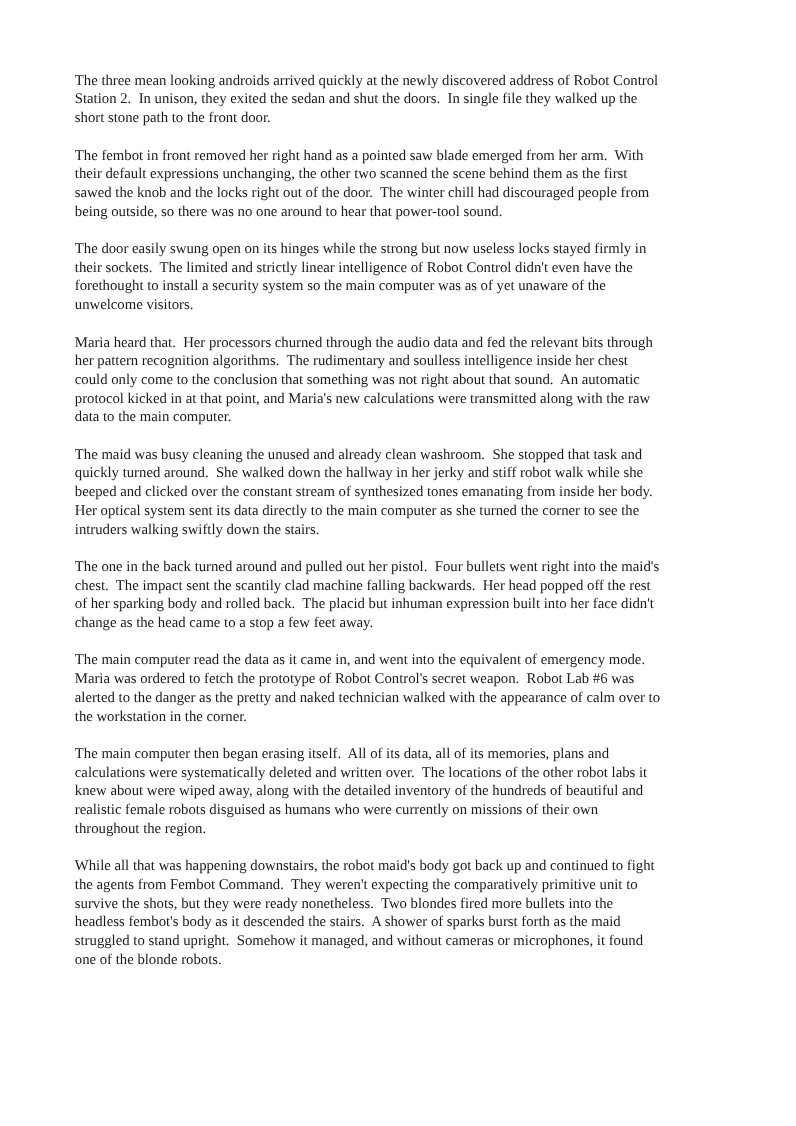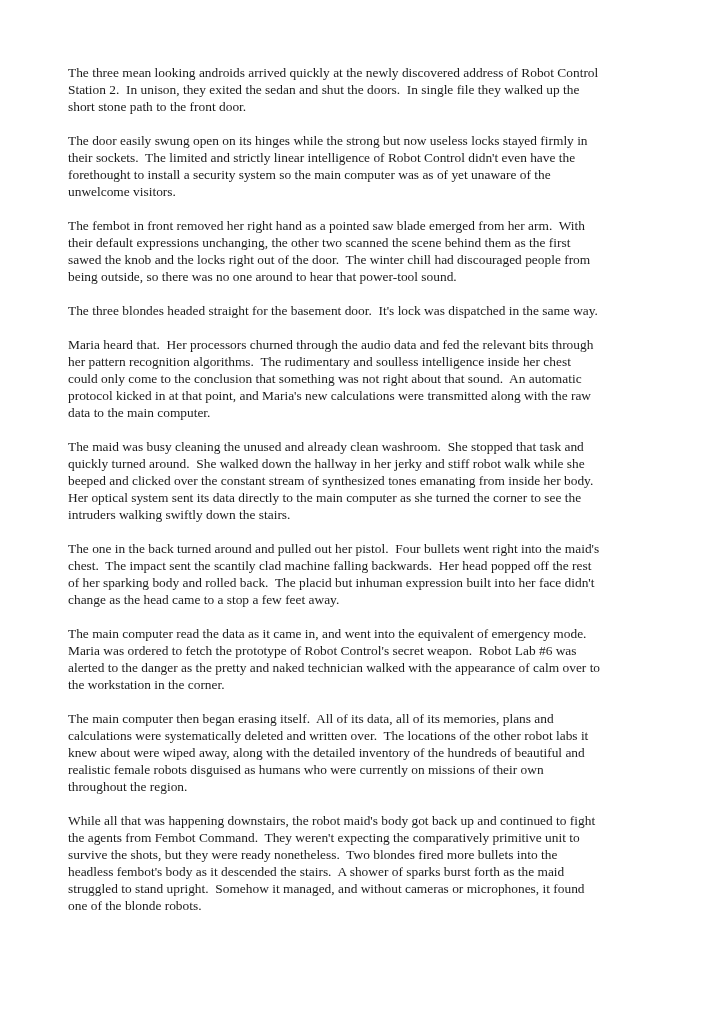--- a/index.html
+++ b/index.html
@@ -28,22 +28,21 @@
     text-align: left;
     white-space: pre-wrap;
     -webkit-font-smoothing: antialiased;
   }
 </style>
 </head>
 <body>
 
 <div class="page">
   <p>The three mean looking androids arrived quickly at the newly discovered address of Robot Control Station 2.  In unison, they exited the sedan and shut the doors.  In single file they walked up the short stone path to the front door.</p>
+  <p>The fembot in front removed her right hand as a pointed saw blade emerged from her arm.  With their default expressions unchanging, the other two scanned the scene behind them as the first sawed the knob and the locks right out of the door.  The winter chill had discouraged people from being outside, so there was no one around to hear that power-tool sound.</p>
   <p>The door easily swung open on its hinges while the strong but now useless locks stayed firmly in their sockets.  The limited and strictly linear intelligence of Robot Control didn't even have the forethought to install a security system so the main computer was as of yet unaware of the unwelcome visitors.</p>
-  <p>The fembot in front removed her right hand as a pointed saw blade emerged from her arm.  With their default expressions unchanging, the other two scanned the scene behind them as the first sawed the knob and the locks right out of the door.  The winter chill had discouraged people from being outside, so there was no one around to hear that power-tool sound.</p>
-  <p>The three blondes headed straight for the basement door.  It's lock was dispatched in the same way.</p>
   <p>Maria heard that.  Her processors churned through the audio data and fed the relevant bits through her pattern recognition algorithms.  The rudimentary and soulless intelligence inside her chest could only come to the conclusion that something was not right about that sound.  An automatic protocol kicked in at that point, and Maria's new calculations were transmitted along with the raw data to the main computer.</p>
   <p>The maid was busy cleaning the unused and already clean washroom.  She stopped that task and quickly turned around.  She walked down the hallway in her jerky and stiff robot walk while she beeped and clicked over the constant stream of synthesized tones emanating from inside her body.  Her optical system sent its data directly to the main computer as she turned the corner to see the intruders walking swiftly down the stairs.</p>
   <p>The one in the back turned around and pulled out her pistol.  Four bullets went right into the maid's chest.  The impact sent the scantily clad machine falling backwards.  Her head popped off the rest of her sparking body and rolled back.  The placid but inhuman expression built into her face didn't change as the head came to a stop a few feet away.</p>
   <p>The main computer read the data as it came in, and went into the equivalent of emergency mode.  Maria was ordered to fetch the prototype of Robot Control's secret weapon.  Robot Lab #6 was alerted to the danger as the pretty and naked technician walked with the appearance of calm over to the workstation in the corner.</p>
   <p>The main computer then began erasing itself.  All of its data, all of its memories, plans and calculations were systematically deleted and written over.  The locations of the other robot labs it knew about were wiped away, along with the detailed inventory of the hundreds of beautiful and realistic female robots disguised as humans who were currently on missions of their own throughout the region.</p>
   <p>While all that was happening downstairs, the robot maid's body got back up and continued to fight the agents from Fembot Command.  They weren't expecting the comparatively primitive unit to survive the shots, but they were ready nonetheless.  Two blondes fired more bullets into the headless fembot's body as it descended the stairs.  A shower of sparks burst forth as the maid struggled to stand upright.  Somehow it managed, and without cameras or microphones, it found one of the blonde robots.</p>
 </div>
 
 </body></html>

